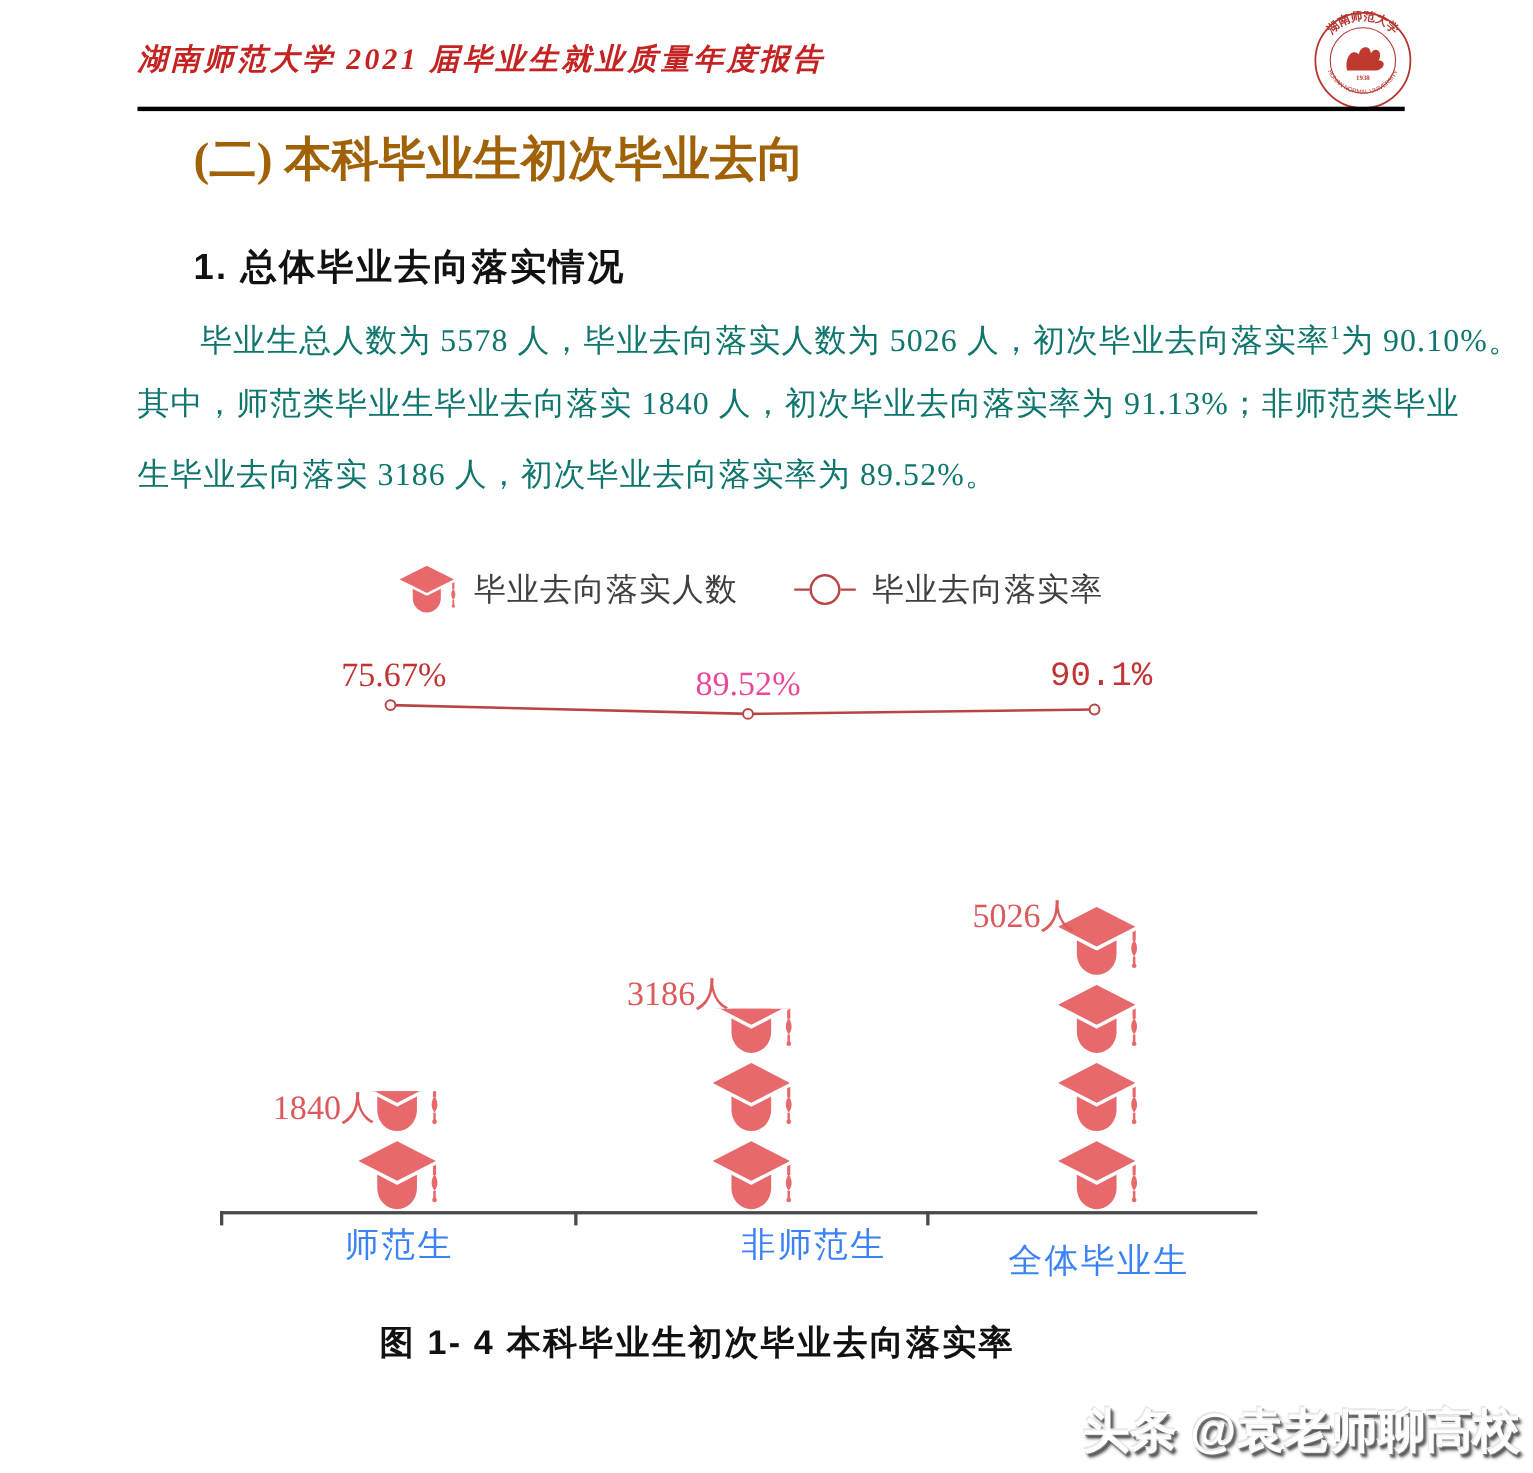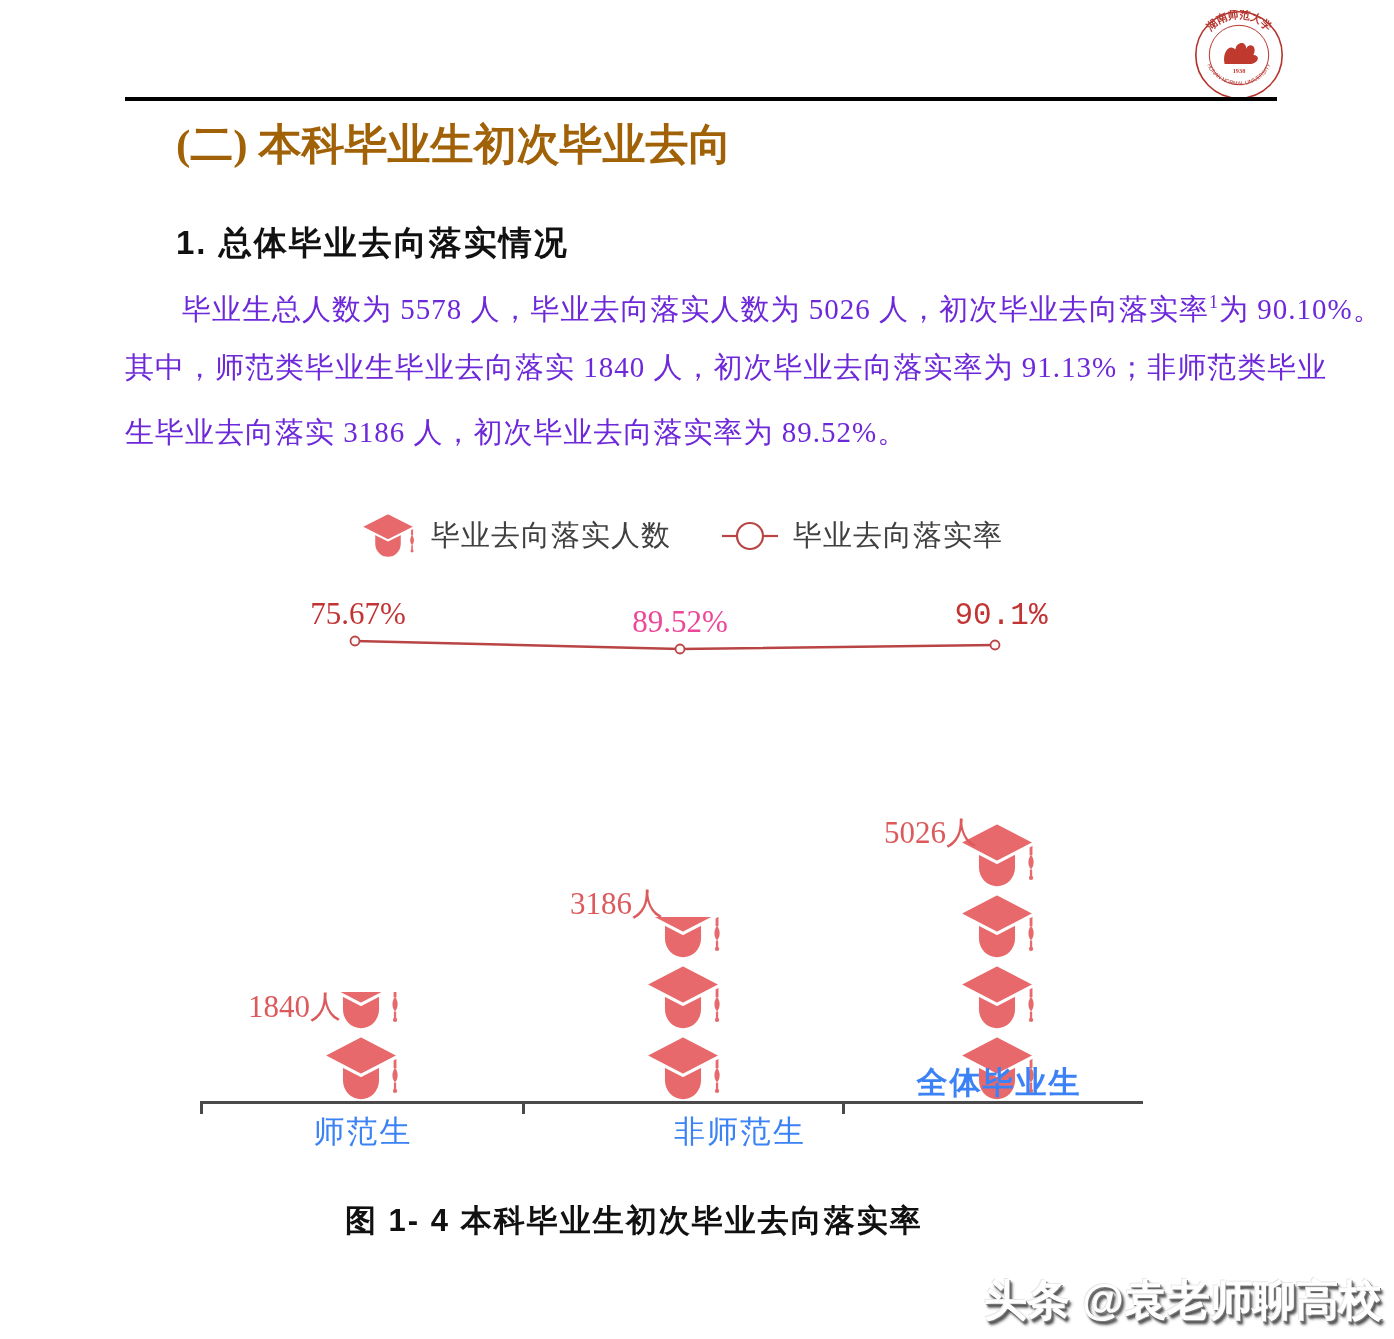--- a/index.html
+++ b/index.html
@@ -10,21 +10,21 @@
   .header-title{position:absolute;left:125px;top:36px;font-size:27px;font-weight:bold;
     font-style:italic;color:#c52222;letter-spacing:3px;white-space:nowrap;}
   .logo{position:absolute;left:1194px;top:10px;}
   .header-rule{position:absolute;left:125px;top:97px;width:1152px;height:4px;background:#000;}
 
   
   .section-title{position:absolute;left:176px;top:116px;margin:0;font-size:43px;font-weight:bold;
     color:#a16207;font-family:"Liberation Serif","DejaVu Serif",serif;white-space:nowrap;}
   .subsection-title{position:absolute;left:176px;top:221px;margin:0;font-size:33px;font-weight:bold;
     letter-spacing:2px;color:#111;font-family:"Liberation Sans","DejaVu Sans",sans-serif;white-space:nowrap;}
-  .para{position:absolute;left:125px;top:270px;width:1180px;font-size:29px;color:#6d28d9;
+  .para{position:absolute;left:125px;top:270px;width:1180px;font-size:29px;color:#0f766e;
     letter-spacing:1px;}
   .para .line{height:65px;line-height:65px;white-space:nowrap;}
   .para .indent{text-indent:57px;}
   sup{font-size:18px;}
 
   
   .chart{position:absolute;left:0;top:0;width:1394px;height:1205px;pointer-events:none;}
   .legend{position:absolute;left:0;top:512px;width:1394px;display:flex;justify-content:center;
     align-items:center;gap:14px;transform:translateX(-16px);}
   .legend .lbl{font-size:29px;color:#404040;letter-spacing:1px;}
@@ -49,20 +49,21 @@
     font-family:"Liberation Sans","DejaVu Sans",sans-serif;letter-spacing:2px;white-space:nowrap;}
   .watermark{position:absolute;right:12px;top:1272px;font-size:43px;font-weight:bold;
     font-family:"Liberation Sans","DejaVu Sans",sans-serif;color:#ffffff;white-space:nowrap;
     text-shadow:-1px -1px 0 #e8e8e8,1px 1px 0 #777,2px 3px 2px #555,3px 4px 3px rgba(60,60,60,.65);}
 </style>
 </head>
 <body>
 
 <div class="page">
 
+  <div class="header-title">湖南师范大学 2021 届毕业生就业质量年度报告</div>
   <svg class="logo" width="90" height="90" viewBox="0 0 100 100">
     <circle cx="50" cy="50" r="48" fill="none" stroke="#b5342e" stroke-width="1.8"></circle>
     <circle cx="50" cy="50" r="33" fill="none" stroke="#b5342e" stroke-width="1.1"></circle>
     <defs>
       <path id="arcTop" d="M 9,50 A 41,41 0 0 1 91,50"></path>
       <path id="arcBottom" d="M 13,57 A 39,39 0 0 0 87,57"></path>
     </defs>
     <text font-size="12" fill="#b5342e" font-weight="bold">
       <textPath href="#arcTop" startOffset="50%" text-anchor="middle">湖南师范大学</textPath>
     </text>
@@ -195,18 +196,18 @@
     <path class="cap-fill" d="M50 2 L97 27 L50 52 L3 27 Z" stroke="#ffffff" stroke-width="4" stroke-linejoin="round"></path>
   </svg>
       </div>
       <div class="val-label" style="color: rgb(221, 90, 92); left: 977px; top: 812px;">5026人</div>
       <div class="axis" style="left: 200px; top: 1101px; width: 943px; height: 3px; background: rgb(74, 74, 74);"></div>
       <div class="tick" style="left: 200px; top: 1101px; height: 13px; background: rgb(74, 74, 74);"></div>
       <div class="tick" style="left: 522px; top: 1101px; height: 13px; background: rgb(74, 74, 74);"></div>
       <div class="tick" style="left: 842px; top: 1101px; height: 13px; background: rgb(74, 74, 74);"></div>
       <div class="cat-label" style="left: 363px; top: 1111px;">师范生</div>
       <div class="cat-label" style="left: 704px; top: 1111px; margin-left: 36px;">非师范生</div>
-      <div class="cat-label" style="left: 999px; top: 1062px; font-weight: bold;">全体毕业生</div>
+      <div class="cat-label" style="left: 999px; top: 1125px;">全体毕业生</div>
     </div>
 
   <div class="caption">图 1- 4 本科毕业生初次毕业去向落实率</div>
   <div class="watermark">头条 @袁老师聊高校</div>
 </div>
 
 </body></html>

